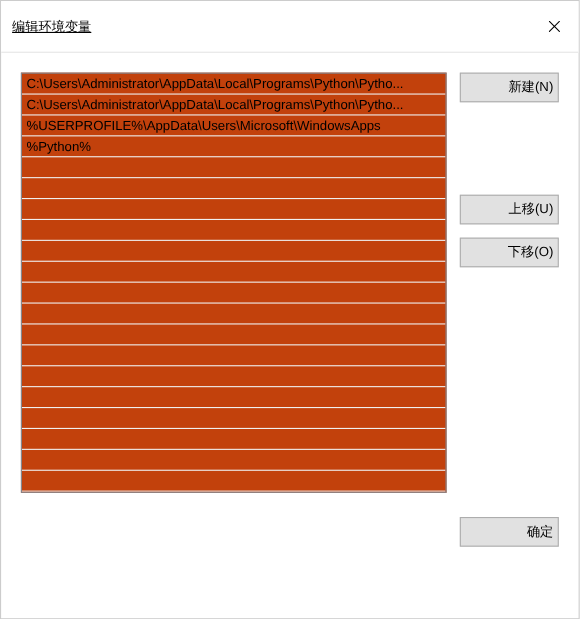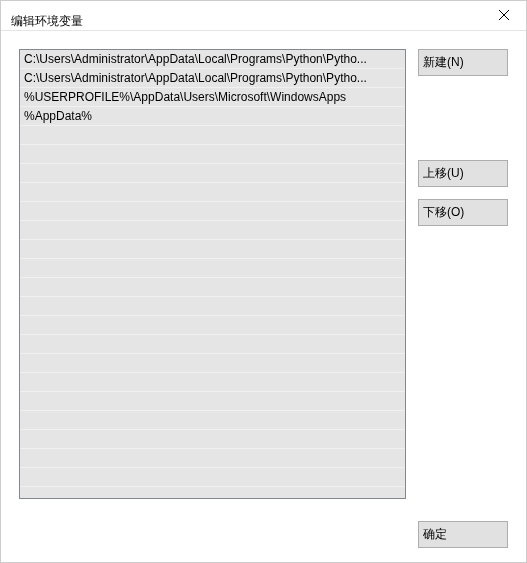--- a/index.html
+++ b/index.html
@@ -6,47 +6,48 @@
 body {
   font-family: "Microsoft YaHei", "Segoe UI", Tahoma, sans-serif;
   font-size: 12px;
   background: #fff;
   width: 527px;
   height: 563px;
   overflow: hidden;
   border: 1px solid #ccc;
 }
 .titlebar {
-  height: 30px;
+  height: 47px;
   display: flex;
-  align-items: flex-end;
+  align-items: center;
   padding: 0 0 0 10px;
   border-bottom: 1px solid #e5e5e5;
   background: #fff;
+  text-decoration: underline;
 }
 .titlebar .title { flex: 1; color: #000; font-size: 12px; }
 .close-btn {
   width: 45px;
   height: 30px;
   display: flex;
   align-items: center;
   justify-content: center;
   cursor: pointer;
 }
 .close-btn svg { width: 10px; height: 10px; }
 .content {
   display: flex;
   padding: 18px 18px 10px 18px;
   gap: 12px;
 }
 .listbox {
   flex: 1;
-  height: 450px;
+  height: 382px;
   border: 1px solid #828790;
-  background: #e5e5e5;
+  background: #c2410c;
   overflow: hidden;
 }
 .list-row {
   height: 19px;
   line-height: 19px;
   padding: 0 4px;
   border-bottom: 1px solid #f0f0f0;
   white-space: nowrap;
   overflow: hidden;
   text-overflow: ellipsis;
@@ -63,21 +64,21 @@
 .side-buttons .gap-large { height: 48px; }
 .btn {
   width: 90px;
   height: 27px;
   background: #e1e1e1;
   border: 1px solid #adadad;
   color: #000;
   font-size: 12px;
   font-family: inherit;
   cursor: pointer;
-  text-align: left;
+  text-align: right;
   padding: 0 4px;
   white-space: nowrap;
   overflow: hidden;
 }
 .footer {
   display: flex;
   justify-content: flex-end;
   padding: 12px 18px 18px 18px;
   gap: 10px;
 }
@@ -92,21 +93,21 @@
         <path d="M0 0 L10 10 M10 0 L0 10" stroke="#000" stroke-width="1" fill="none"></path>
       </svg>
   </div>
 </div>
 
 <div class="content">
   <div class="listbox">
     <div class="list-row">C:\Users\Administrator\AppData\Local\Programs\Python\Pytho...</div>
     <div class="list-row">C:\Users\Administrator\AppData\Local\Programs\Python\Pytho...</div>
     <div class="list-row">%USERPROFILE%\AppData\Users\Microsoft\WindowsApps</div>
-    <div class="list-row">%AppData%</div>
+    <div class="list-row">%Python%</div>
     <div class="list-row empty">.</div>
     <div class="list-row empty">.</div>
     <div class="list-row empty">.</div>
     <div class="list-row empty">.</div>
     <div class="list-row empty">.</div>
     <div class="list-row empty">.</div>
     <div class="list-row empty">.</div>
     <div class="list-row empty">.</div>
     <div class="list-row empty">.</div>
     <div class="list-row empty">.</div>

